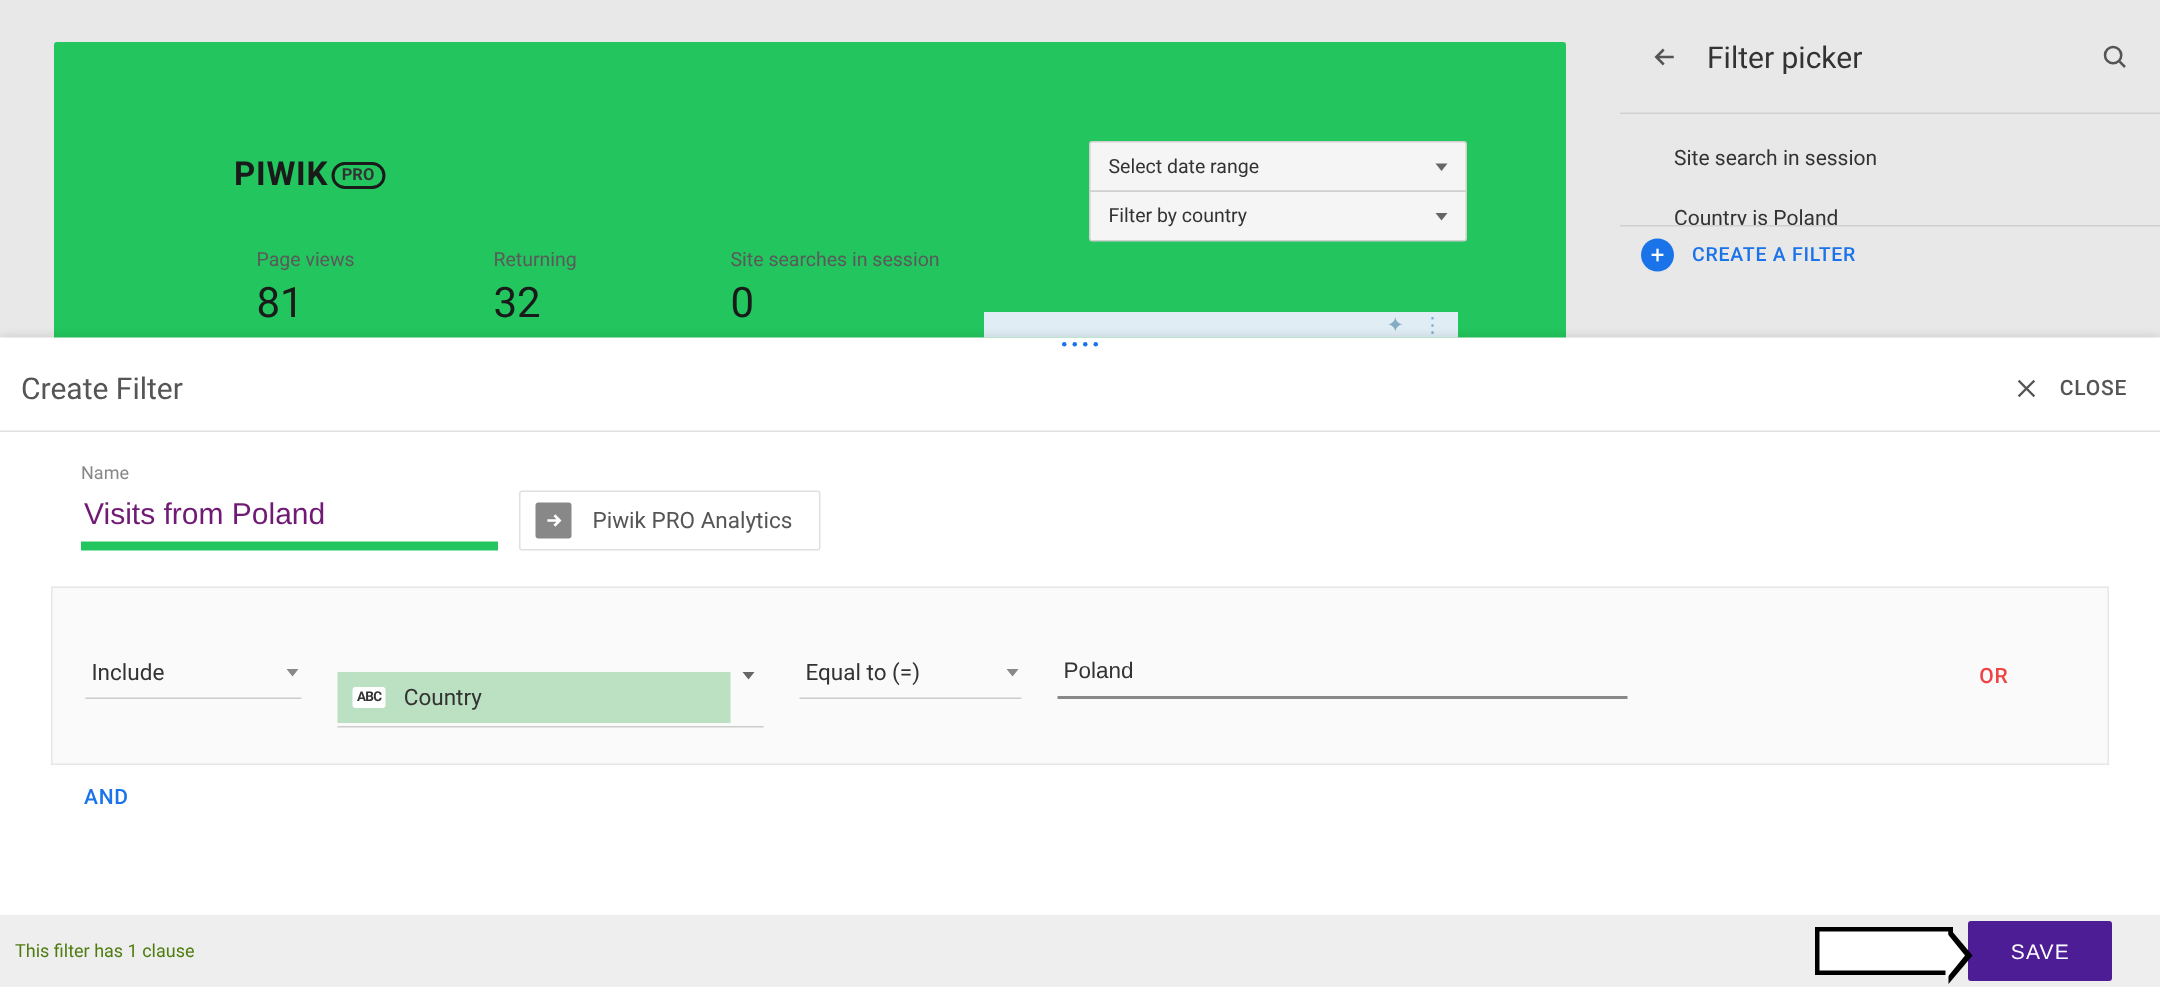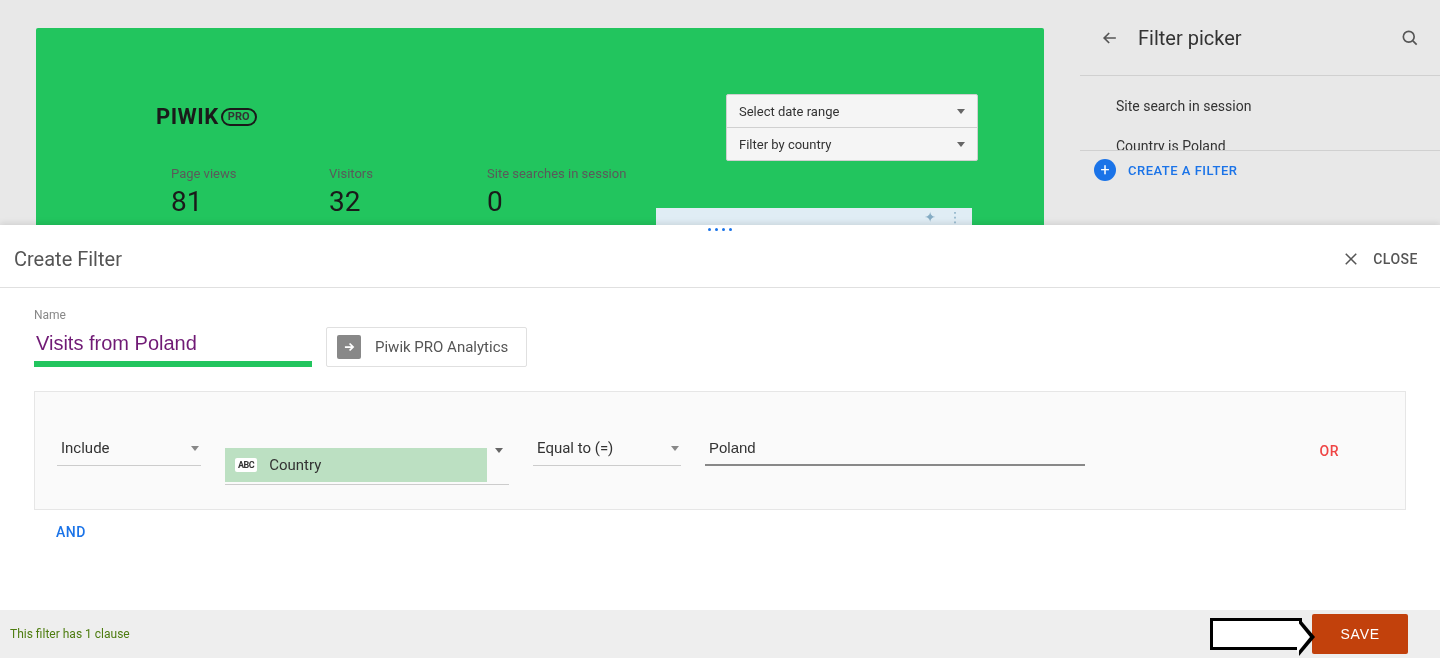--- a/index.html
+++ b/index.html
@@ -246,21 +246,21 @@
     .panel-body {
       padding: 20px 34px 0 34px;
       flex: 1;
     }
     .name-row {
       display: flex;
       gap: 14px;
       align-items: flex-end;
       margin-bottom: 24px;
     }
-    .name-col { width: 278px; }
+    .name-col { width: 278px; margin-left: 20px; }
     .name-label {
       font-size: 12px;
       color: #888;
       margin-bottom: 6px;
     }
     .name-input {
       width: 100%;
       border: none;
       border-bottom: 6px solid #22c55e;
       padding: 4px 2px 6px;
@@ -407,21 +407,21 @@
       content: "";
       position: absolute;
       right: -11px; top: 0px;
       width: 0; height: 0;
       border-top: 16px solid transparent;
       border-bottom: 16px solid transparent;
       border-left: 13px solid #fff;
       z-index: 1;
     }
     .save-btn {
-      background: #c2410c;
+      background: #4c1d95;
       color: #fff;
       font-size: 14px;
       font-weight: 500;
       letter-spacing: 0.8px;
       padding: 12px 28px;
       border: none;
       cursor: pointer;
       border-radius: 2px;
       text-align: right;
     }
@@ -445,21 +445,21 @@
         <span>Filter by country</span>
         <span class="caret"></span>
       </div>
     </div>
     <div class="stats-row">
       <div class="stat">
         <div class="stat-label">Page views</div>
         <div class="stat-value">81</div>
       </div>
       <div class="stat">
-        <div class="stat-label">Visitors</div>
+        <div class="stat-label">Returning</div>
         <div class="stat-value">32</div>
       </div>
       <div class="stat">
         <div class="stat-label">Site searches in session</div>
         <div class="stat-value">0</div>
       </div>
     </div>
   </div>
 </div>
 

